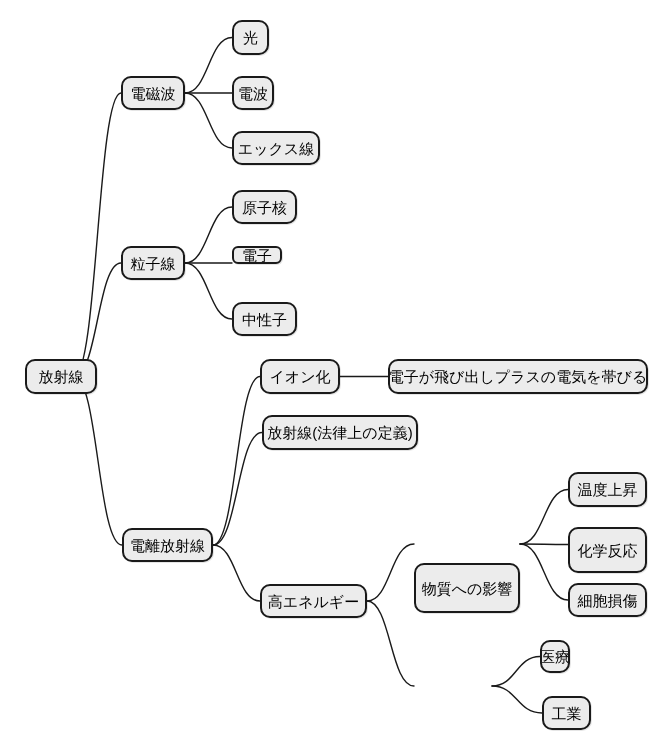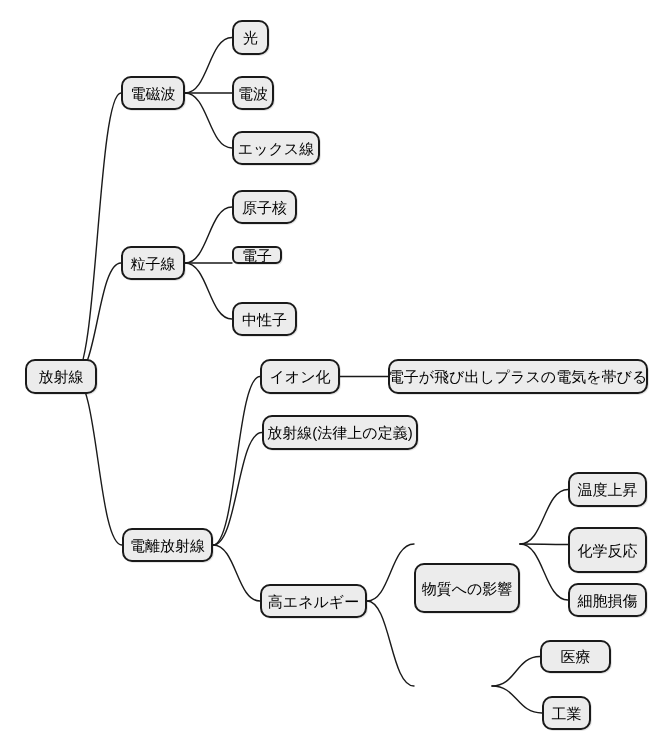--- a/index.html
+++ b/index.html
@@ -81,16 +81,16 @@
       <div class="node" style="left: 232px; top: 302px; width: 65px; height: 34px;">中性子</div>
       <div class="node" style="left: 122px; top: 528px; width: 91px; height: 34px;">電離放射線</div>
       <div class="node" style="left: 260px; top: 359px; width: 80px; height: 35px;">イオン化</div>
       <div class="node" style="left: 388px; top: 359px; width: 260px; height: 35px;">電子が飛び出しプラスの電気を帯びる</div>
       <div class="node" style="left: 262px; top: 415px; width: 156px; height: 35px; text-align: center;">放射線(法律上の定義)</div>
       <div class="node" style="left: 260px; top: 584px; width: 107px; height: 34px;">高エネルギー</div>
       <div class="node" style="left: 414px; top: 527px; width: 106px; height: 50px; margin-top: 36px;">物質への影響</div>
       <div class="node" style="left: 568px; top: 472px; width: 79px; height: 35px;">温度上昇</div>
       <div class="node" style="left: 568px; top: 527px; width: 79px; height: 46px;">化学反応</div>
       <div class="node" style="left: 568px; top: 583px; width: 79px; height: 34px;">細胞損傷</div>
-      <div class="node" style="left: 540px; top: 640px; width: 71px; height: 33px;">医療</div>
+      <div class="node" style="left: 540px; top: 640px; width: 30px; height: 33px;">医療</div>
       <div class="node" style="left: 542px; top: 696px; width: 49px; height: 34px;">工業</div>
     </div>
 </div>
 
 </body></html>

